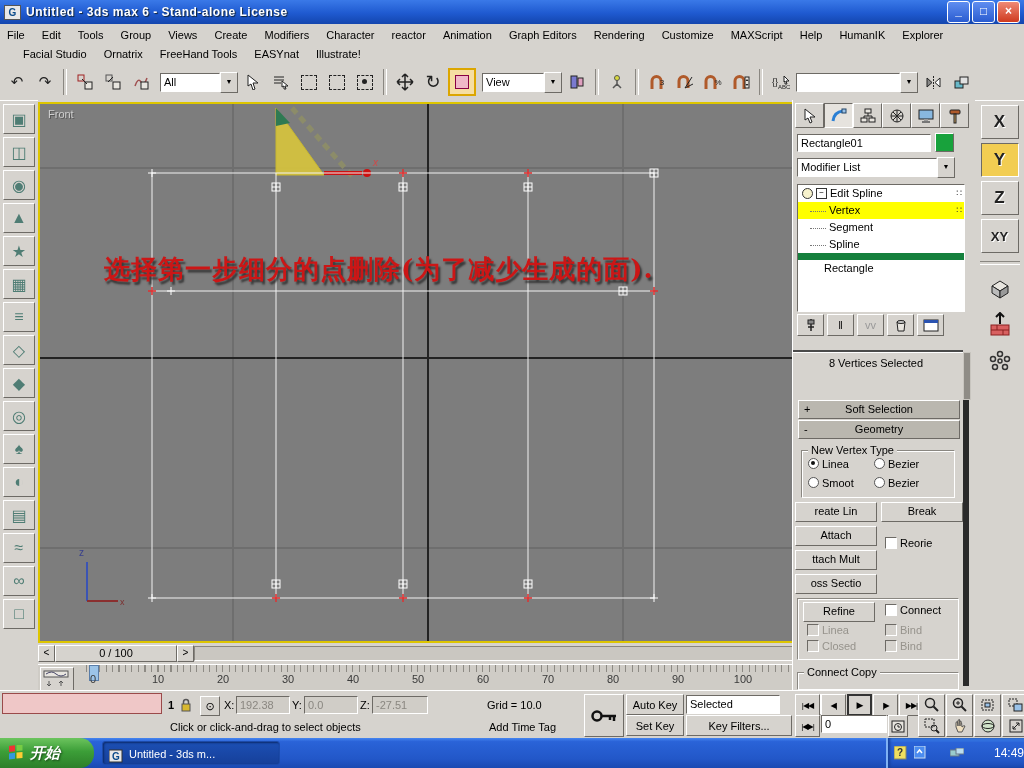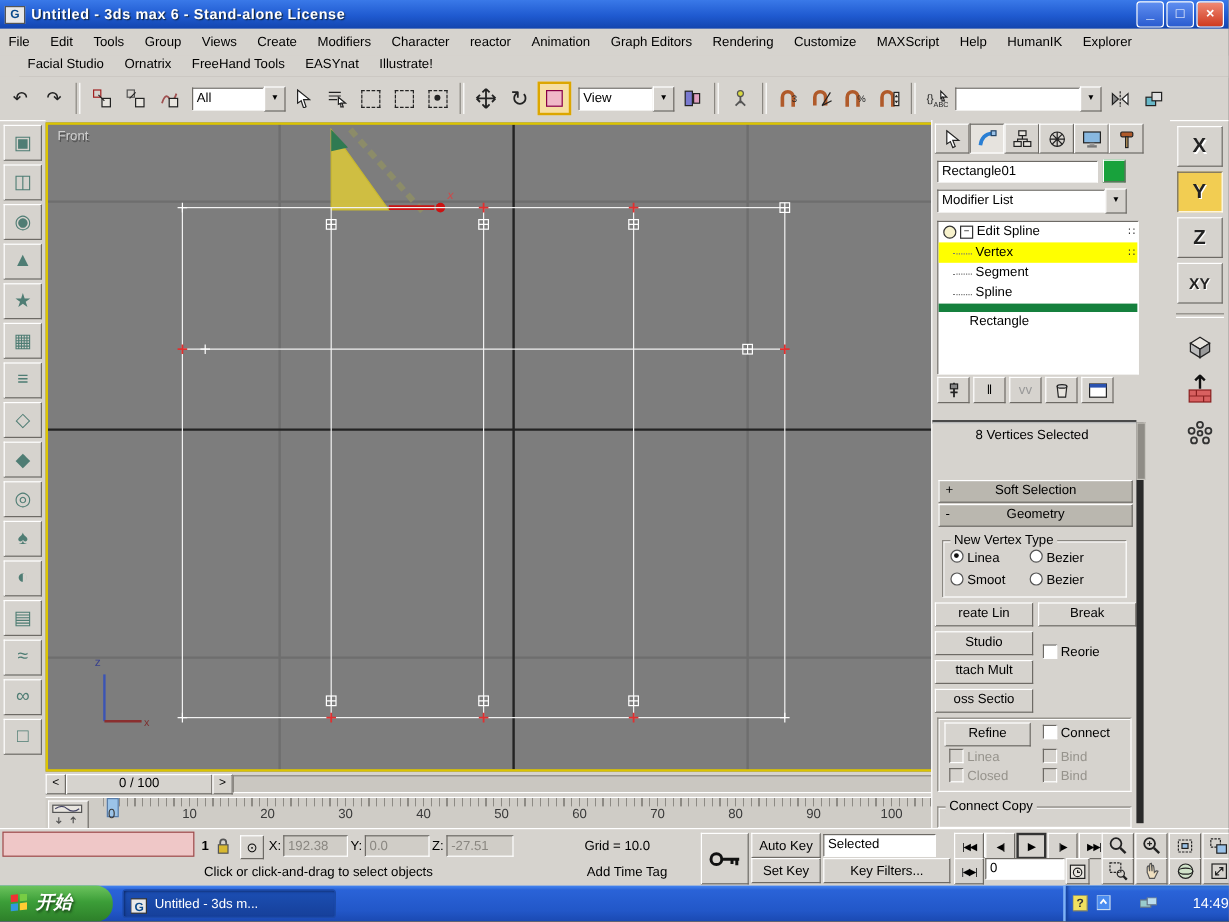--- a/index.html
+++ b/index.html
@@ -56,21 +56,21 @@
   .tsthumb{width:120px;height:15px;text-align:center;line-height:15px;flex:none;}
   .tstrack{flex:1;height:13px;margin-top:1px;background:#cac7c1;border:1px solid;border-color:#8a8781 #fff #fff #8a8781;}
   .trackbar{position:absolute;left:38px;top:564px;width:760px;height:26px;background:#cfccc6;border-top:1px solid #fff;}
   .tbicon{position:absolute;left:2px;top:2px;width:32px;height:22px;}
   .ruler{position:absolute;left:36px;top:0;width:724px;height:26px;
     background:repeating-linear-gradient(90deg,#8d8a84 0 1px,transparent 1px 6.5px);
     background-size:100% 7px;background-repeat:no-repeat;background-position:12px 0;}
   .tick{position:absolute;top:8px;width:30px;text-align:center;color:#3a3a3a;font-size:11px;}
   .framemarker{position:absolute;left:15px;top:0;width:8px;height:14px;background:#9cc4e8;border:1px solid #5a7da8;}
   
-  .cmdpanel{position:absolute;left:776px;top:0;width:177px;height:590px;background:#d6d3ce;border-left:1px solid #fff;}
+  .cmdpanel{position:absolute;left:792px;top:0;width:177px;height:590px;background:#d6d3ce;border-left:1px solid #fff;}
   .tabs{position:absolute;left:2px;top:3px;display:flex;}
   .tab{width:27px;height:23px;display:flex;align-items:center;justify-content:center;}
   .tab.active{border-color:#6d6a65 #fff #fff #6d6a65;background:#e6e3de;}
   .namerow{position:absolute;left:4px;top:33px;display:flex;gap:4px;align-items:center;}
   .namefield{width:126px;height:16px;line-height:16px;padding:0 3px;font-size:11px;}
   .swatch{width:17px;height:17px;background:#18a23c;border:1px solid;border-color:#fff #6d6a65 #6d6a65 #fff;}
   .modlist{position:absolute;left:4px;top:58px;width:168px;}
   .stack{position:absolute;left:4px;top:84px;width:166px;height:126px;background:#fff;
     border:1px solid;border-color:#6d6a65 #fff #fff #6d6a65;overflow:hidden;}
   .srow{height:17px;line-height:17px;display:flex;align-items:center;font-size:11px;position:relative;}
@@ -393,20 +393,21 @@
             <path d="M610,187h8 M614,183v8"></path>
           <path d="M232,494h8 M236,490v8"></path>
             <path d="M359,494h8 M363,490v8"></path>
             <path d="M484,494h8 M488,490v8"></path>
         </g>
 
         <line x1="47" y1="497" x2="47" y2="458" stroke="#3b54b4" stroke-width="2"></line>
         <line x1="47" y1="497" x2="78" y2="497" stroke="#8a2f2f" stroke-width="2"></line>
       </svg>
       <div class="vplabel">Front</div>
+      <div class="annotation">选择第一步细分的点删除(为了减少生成的面).</div>
       <div class="abs" style="left:39px;top:443px;color:#39418c;font-size:10px;">z</div>
       <div class="abs" style="left:80px;top:493px;color:#7d2f2f;font-size:9px;">x</div>
     </div>
 
     <div class="timeslider">
       <div class="tsbtn raised">&lt;</div>
       <div class="tsthumb raised">0 / 100</div>
       <div class="tsbtn raised">&gt;</div>
       <div class="tstrack"></div>
     </div>
@@ -558,21 +559,21 @@
         <div class="abs" style="left:6px;top:26px;text-align:center;">
           <span class="radio"></span><span>Smoot</span>
         </div>
         <div class="abs" style="left:72px;top:26px;">
           <span class="radio"></span><span>Bezier</span>
         </div>
       </div>
 
       <div class="gbtn raised" style="left:2px;top:402px;width:80px;">reate Lin</div>
       <div class="gbtn raised" style="left:88px;top:402px;width:80px;">Break</div>
-      <div class="gbtn raised" style="left:2px;top:426px;width:80px;">Studio</div>
+      <div class="gbtn raised" style="left:2px;top:426px;width:80px;">Attach</div>
       <div class="glabel" style="left:92px;top:437px;">
         <span class="chk"></span><span>Reorie</span>
       </div>
       <div class="gbtn raised" style="left:2px;top:450px;width:80px;">ttach Mult</div>
       <div class="gbtn raised" style="left:2px;top:474px;width:80px;">oss Sectio</div>
 
       <div class="grpbox" style="top:498px;height:60px;left:4px;width:160px;"></div>
       <div class="gbtn raised" style="left:10px;top:502px;width:70px;">Refine</div>
       <div class="glabel" style="left:92px;top:504px;">
         <span class="chk"></span><span>Connect</span>

